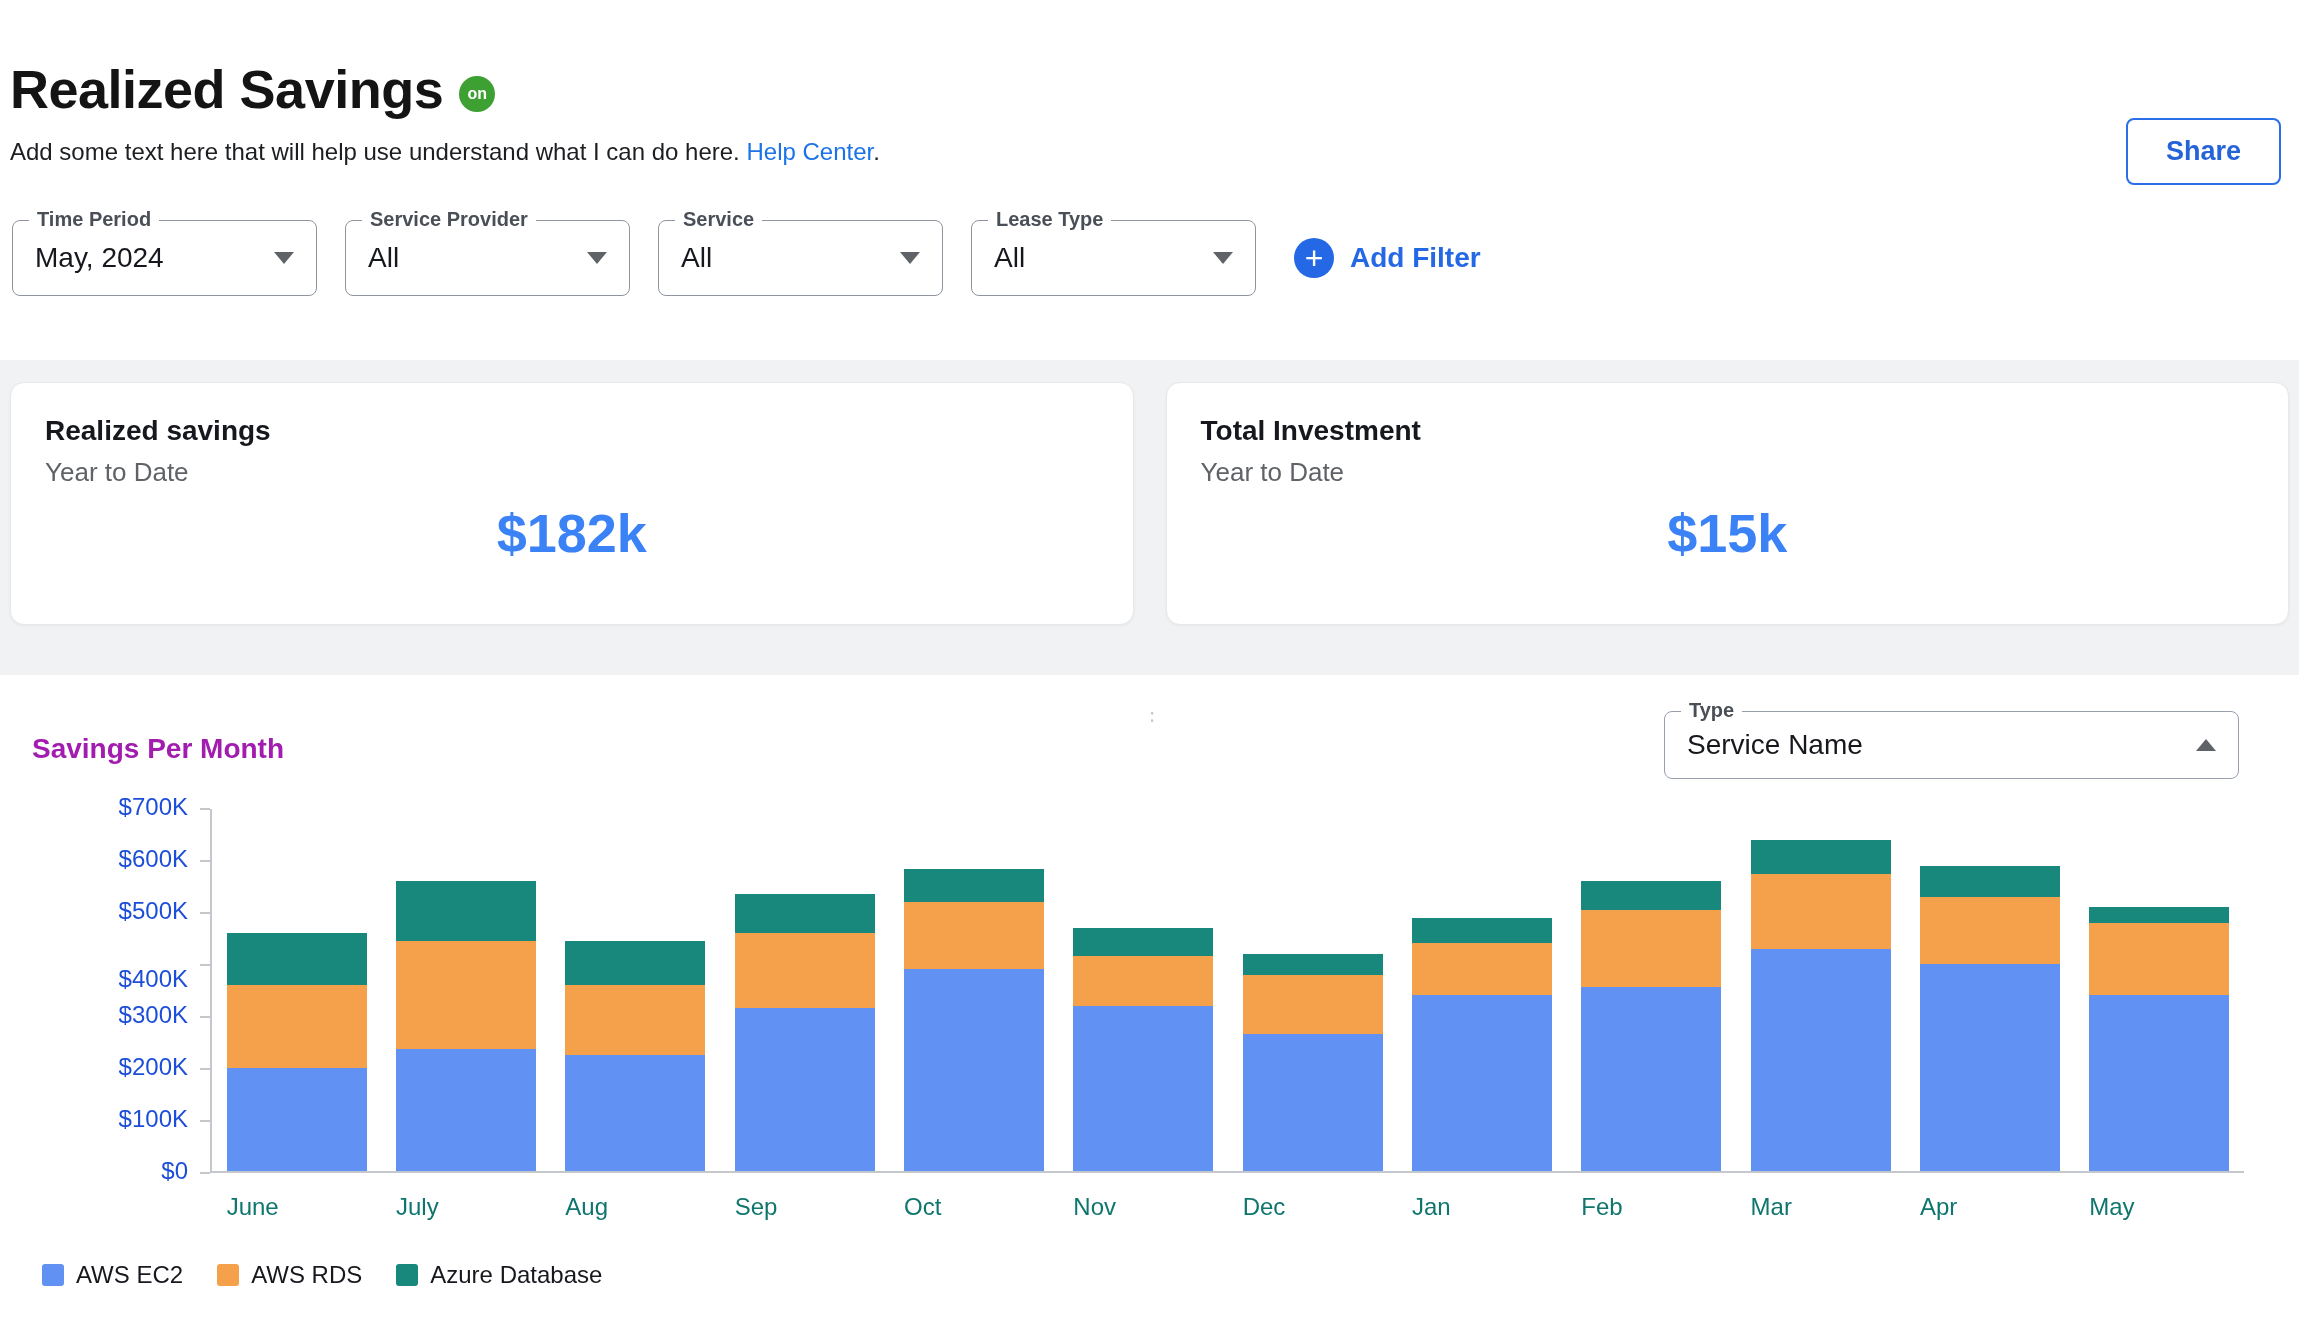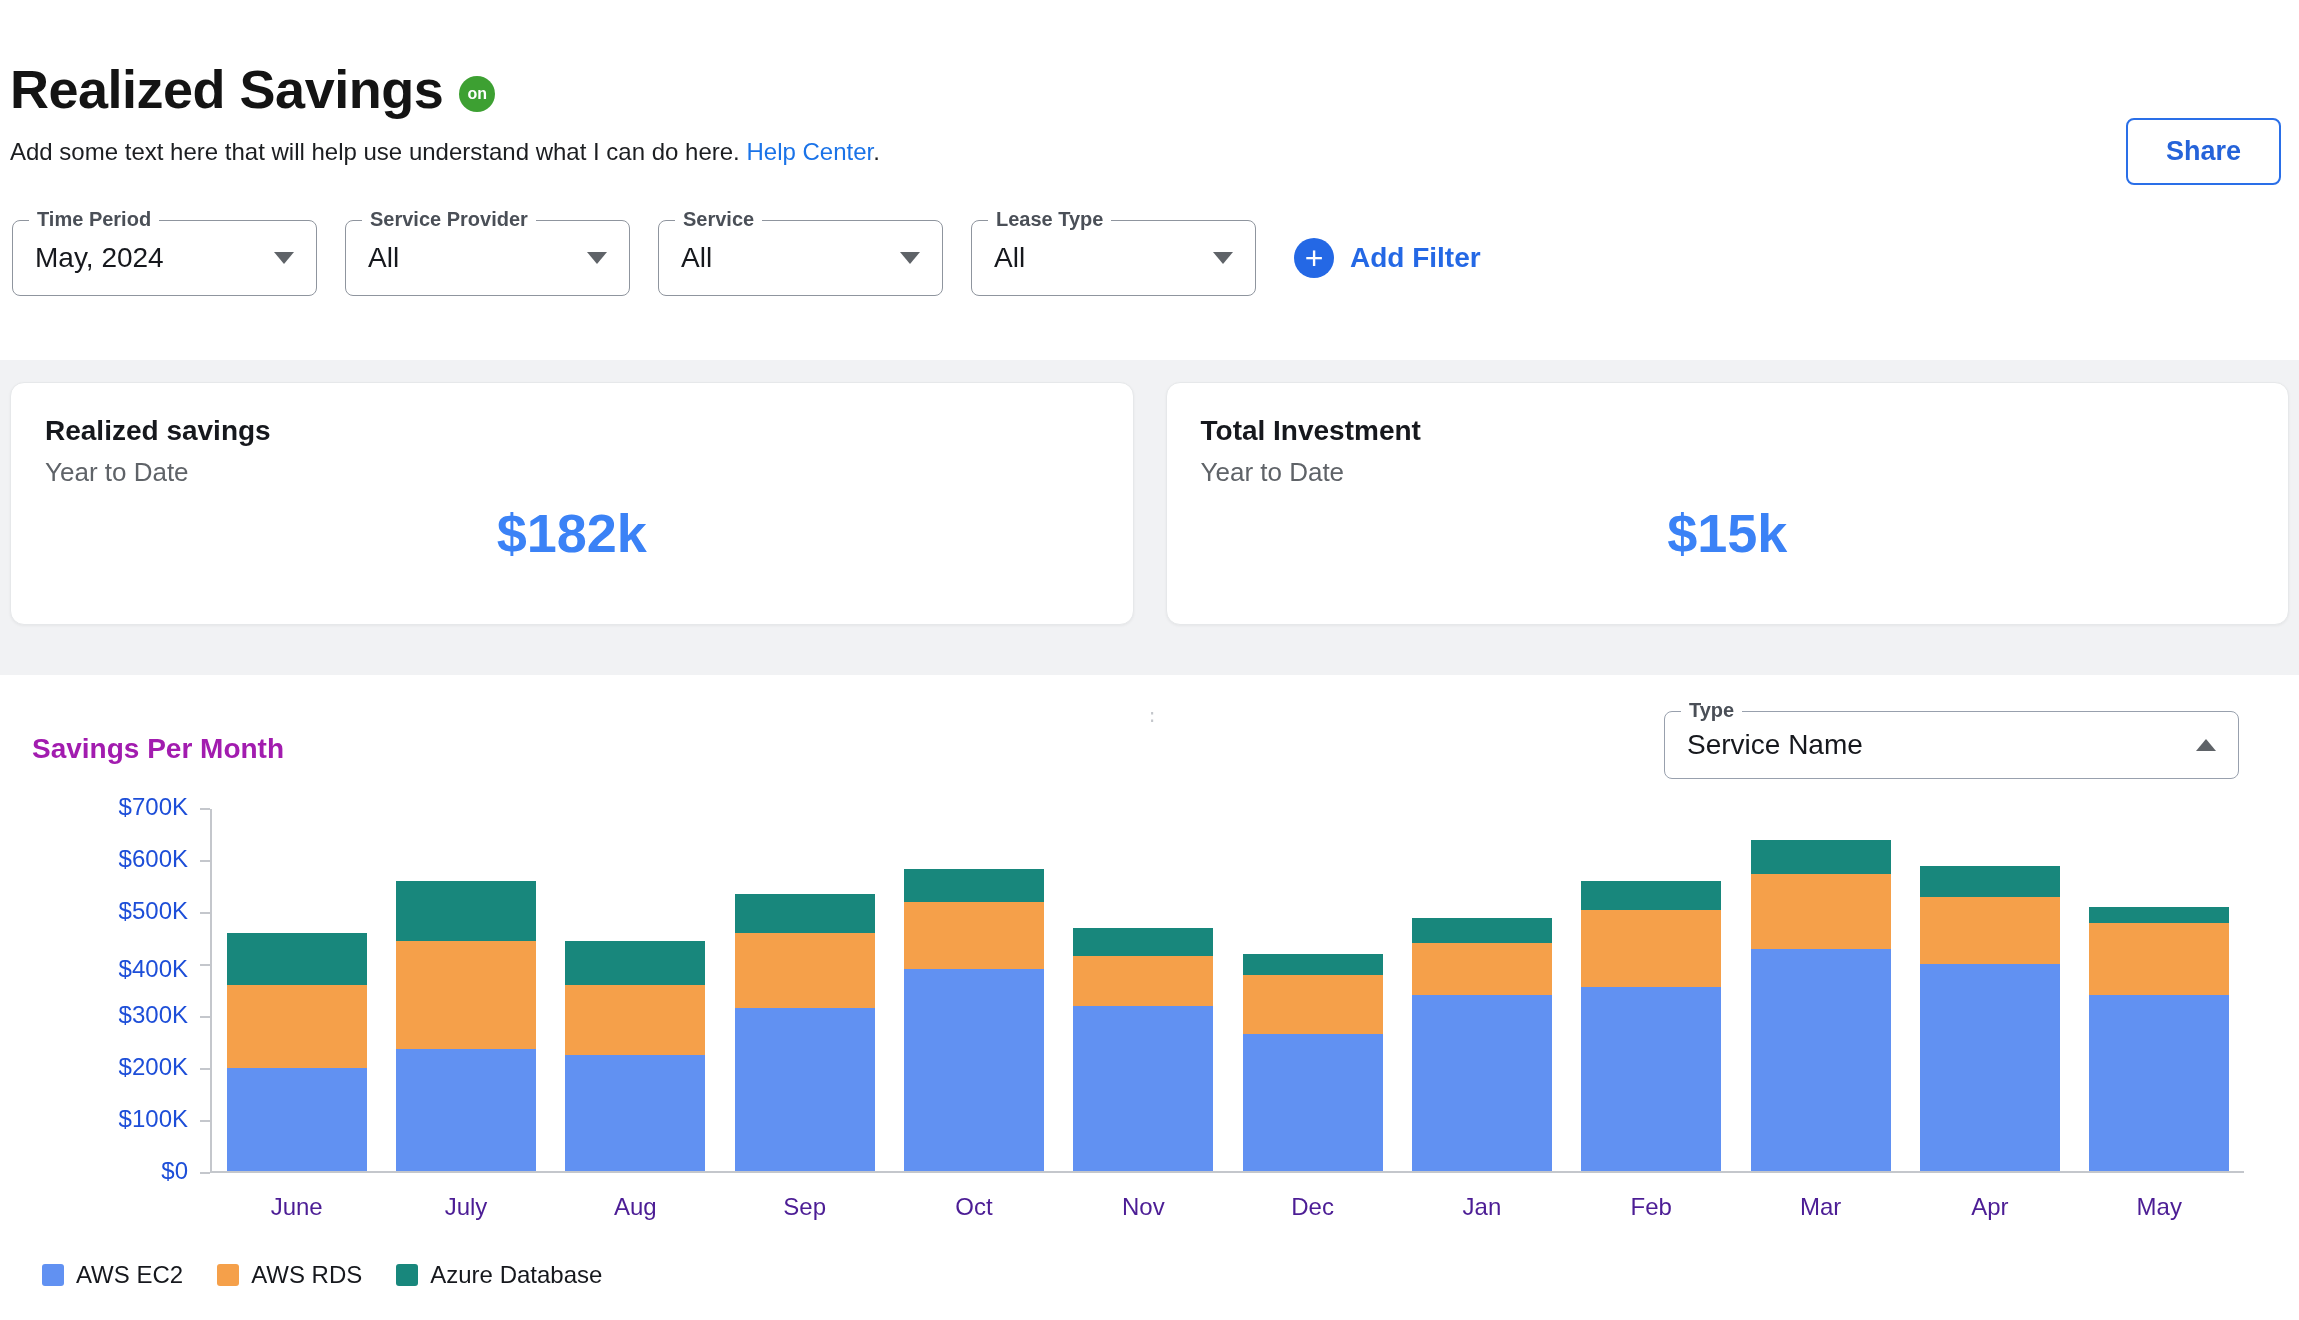--- a/index.html
+++ b/index.html
@@ -91,21 +91,21 @@
     position: absolute; left: 170px; right: 15px; top: 12px; bottom: 62px;
     border-left: 2px solid #c4c7cc; border-bottom: 2px solid #c4c7cc;
   }
   .bars {
     position: absolute; left: 172px; right: 15px; top: 12px; bottom: 64px;
     display: flex; align-items: flex-end; justify-content: space-around;
   }
   .bar-col { height: 100%; width: 140px; display: flex; flex-direction: column; justify-content: flex-end; }
   .bar-seg { width: 100%; }
   .x-labels { position: absolute; left: 172px; right: 15px; bottom: 14px; display: flex; justify-content: space-around; }
-  .x-label { width: 140px; text-align: center; font-size: 24px; color: #4c1d95; }
+  .x-label { width: 140px; text-align: left; font-size: 24px; color: #0f766e; }
   .y-label { position: absolute; left: 0; width: 148px; text-align: right; font-size: 24px; color: #1d4ed8; }
   .y-tick { position: absolute; left: 160px; width: 10px; height: 2px; background: #c4c7cc; }
   
   .legend { display: flex; align-items: center; gap: 34px; margin: 26px 0 0 16px; }
   .legend-item { display: flex; align-items: center; gap: 12px; }
   .legend-swatch { width: 22px; height: 22px; border-radius: 3px; }
   .legend-label { font-size: 24px; color: #16181d; }
 </style>
 </head>
 <body>
@@ -181,21 +181,21 @@
     <div class="grid"></div>
     <div id="yaxis">
         <div class="y-label" style="bottom: 50px;">$0</div>
         <div class="y-tick" style="bottom: 61px;"></div>
         <div class="y-label" style="bottom: 102px;">$100K</div>
         <div class="y-tick" style="bottom: 113px;"></div>
         <div class="y-label" style="bottom: 154px;">$200K</div>
         <div class="y-tick" style="bottom: 165px;"></div>
         <div class="y-label" style="bottom: 206px;">$300K</div>
         <div class="y-tick" style="bottom: 217px;"></div>
-        <div class="y-label" style="bottom: 252px; text-align: right;">$400K</div>
+        <div class="y-label" style="bottom: 242px; text-align: right;">$400K</div>
         <div class="y-tick" style="bottom: 269px;"></div>
         <div class="y-label" style="bottom: 310px; margin-top: 11px;">$500K</div>
         <div class="y-tick" style="bottom: 321px;"></div>
         <div class="y-label" style="bottom: 362px;">$600K</div>
         <div class="y-tick" style="bottom: 373px;"></div>
         <div class="y-label" style="bottom: 414px;">$700K</div>
         <div class="y-tick" style="bottom: 425px;"></div>
       </div>
     <div class="bars" id="bars">
         <div class="bar-col">

